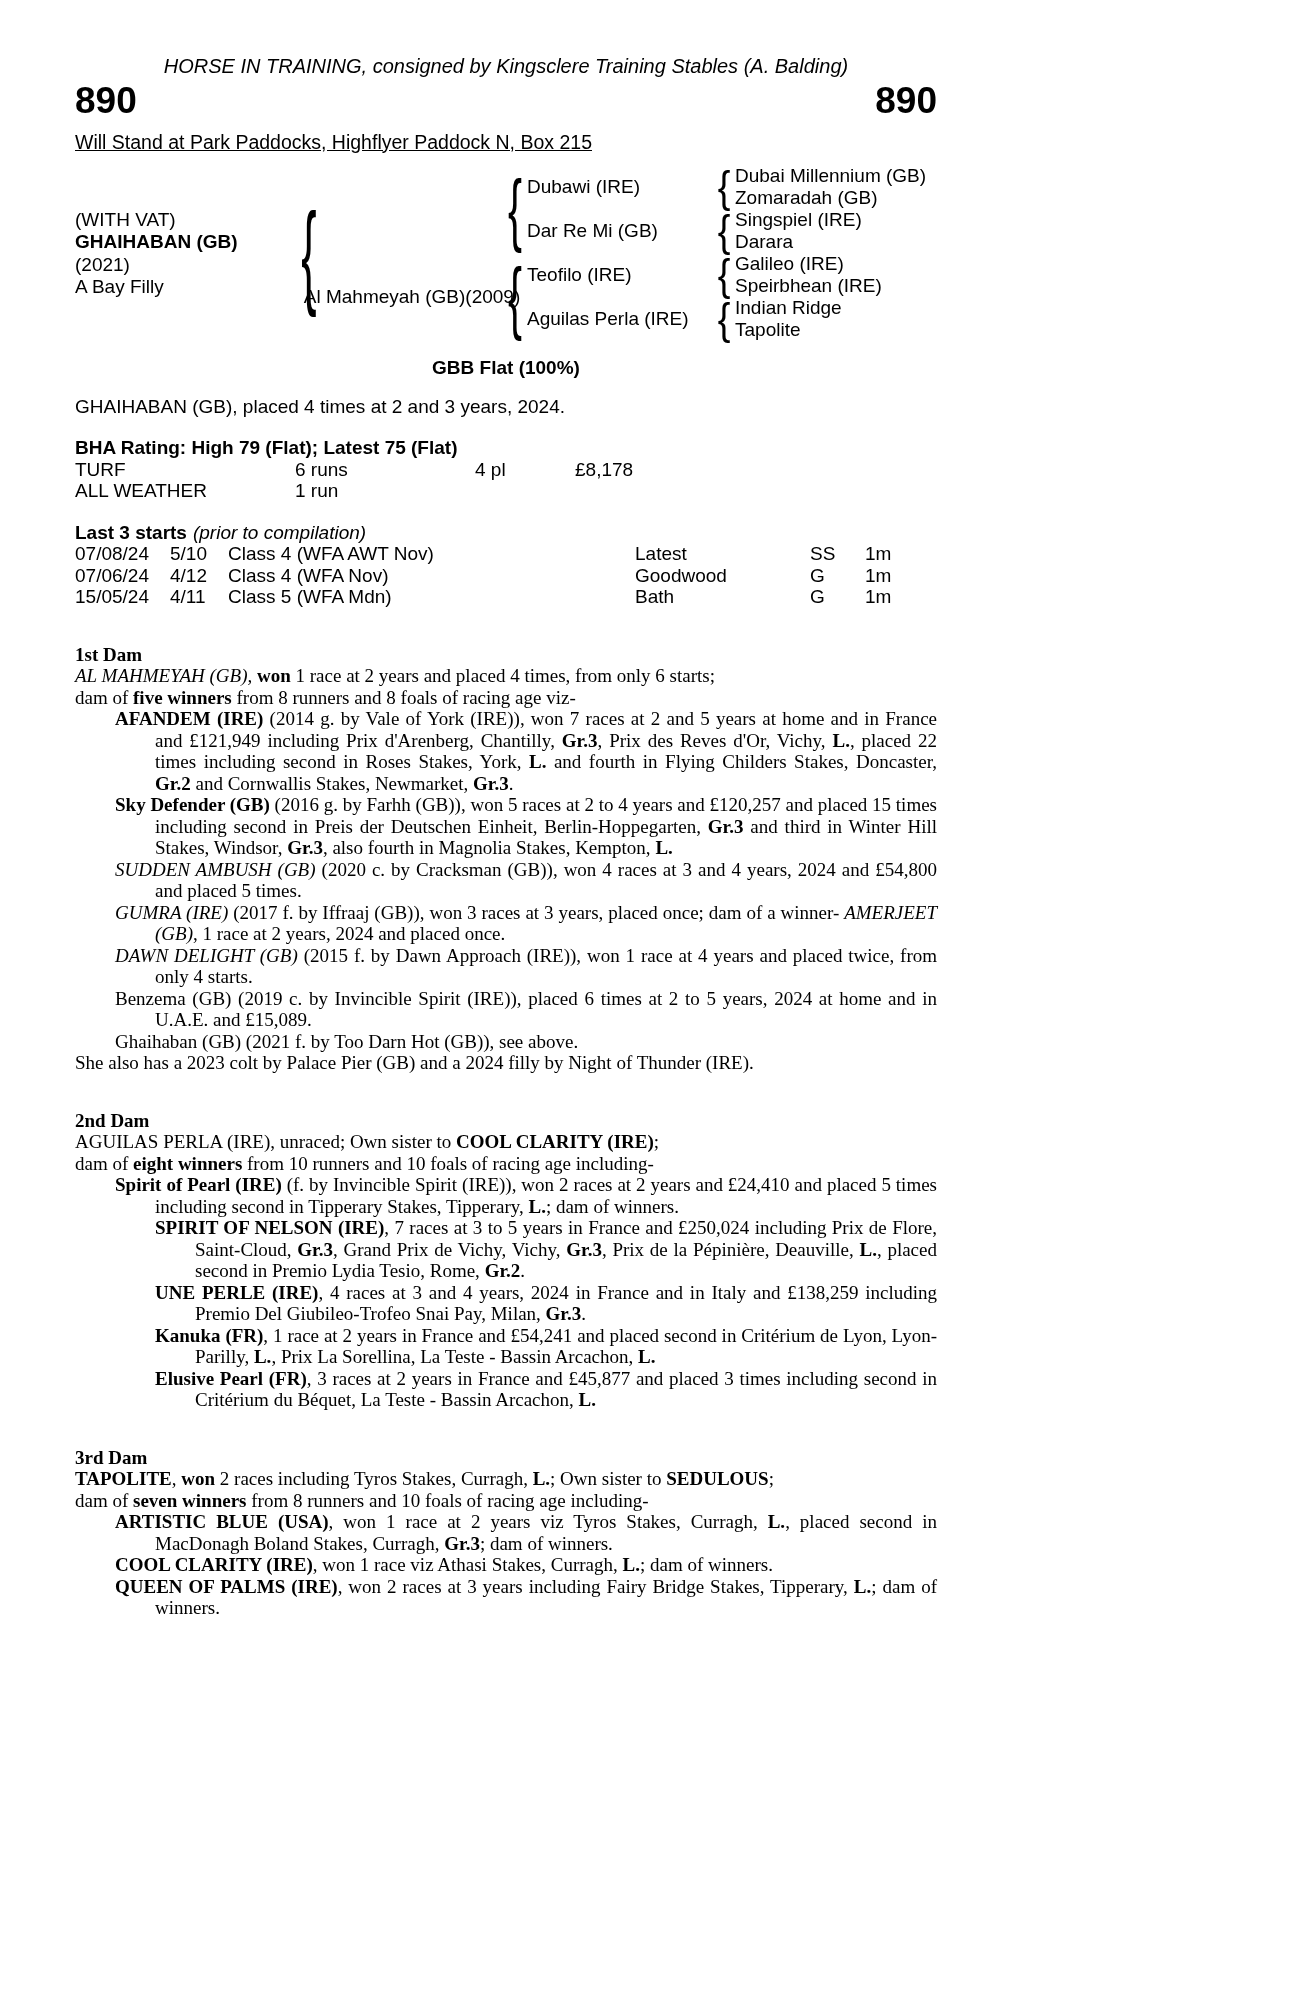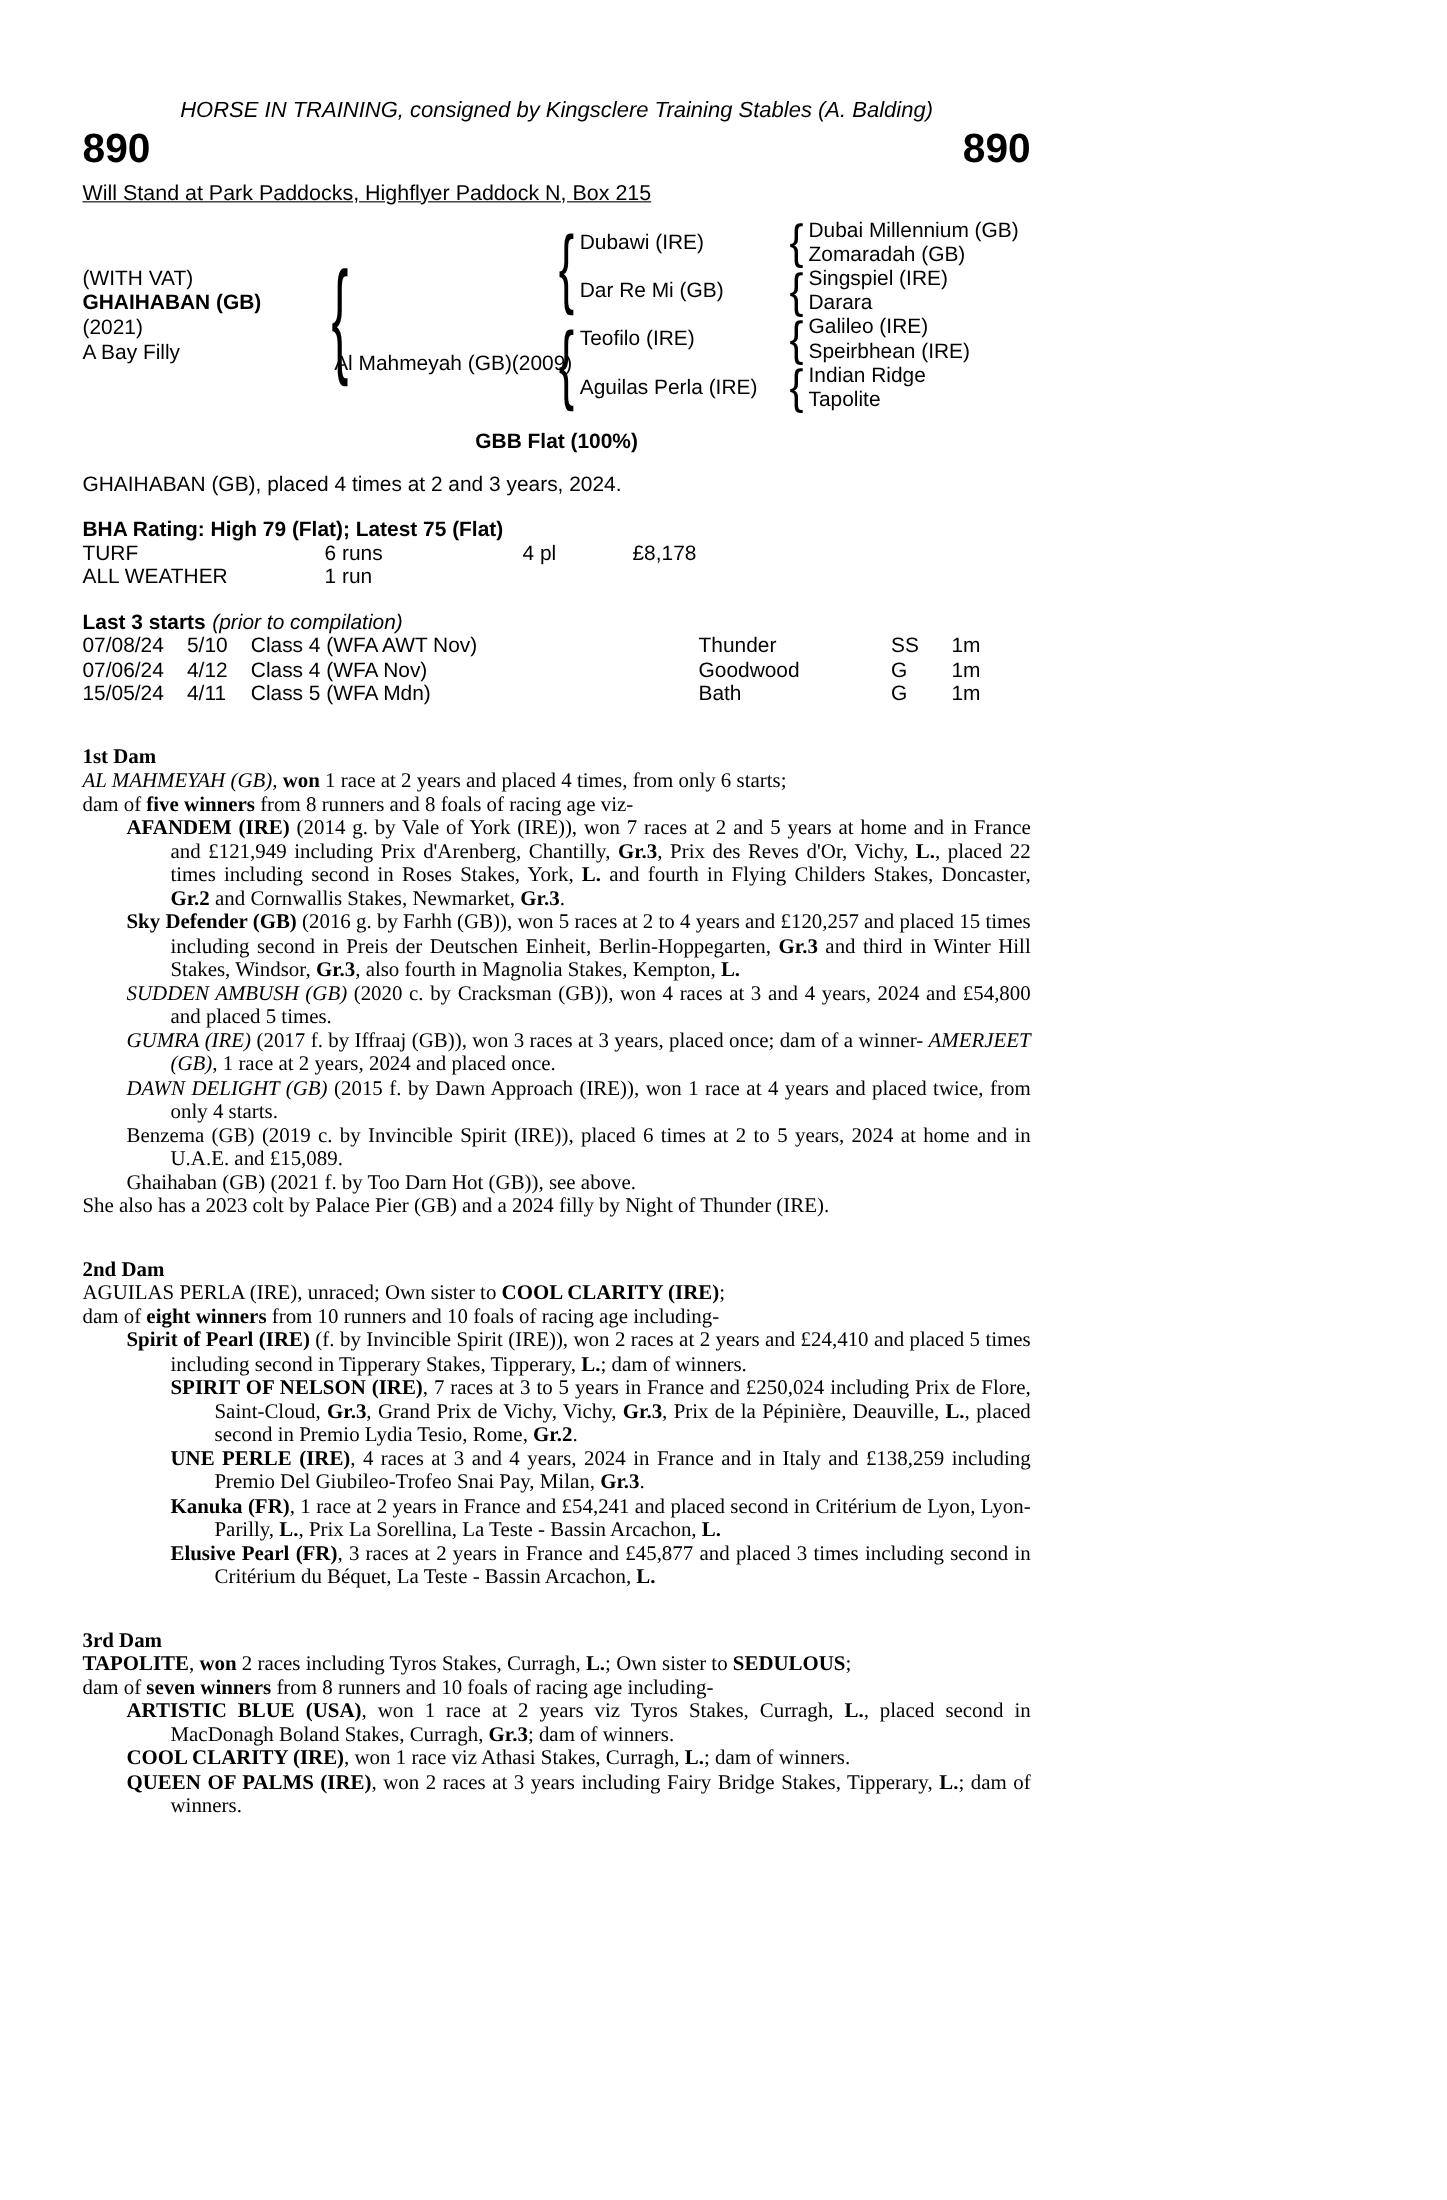--- a/index.html
+++ b/index.html
@@ -1,19 +1,19 @@
 <!DOCTYPE html>
 <html><head>
 <meta charset="utf-8">
 <style>
   * { box-sizing: border-box; }
   html,body { margin:0; padding:0; background:#ffffff; color:#000000;
               font-family:"Liberation Sans", sans-serif; }
   .page { width:1315px; height:2000px; background:#fff; padding:56px 0 0 75px; position:relative; }
-  .content { width:862px; font-size:19px; line-height:21.5px;margin-top:34px; }
+  .content { width:862px; font-size:19px; line-height:21.5px; }
 
   .b { font-weight:700; }
   .i { font-style:italic; }
 
   .consignor { text-align:center; font-style:italic; font-size:20px; }
   .lot-row { display:flex; justify-content:space-between; align-items:flex-end; margin-top:4px; }
   .lot { font-size:37px; font-weight:700; line-height:1; }
   .stand { font-weight:400; text-decoration:underline; margin-top:13px; font-size:19.5px; }
 
   
@@ -135,21 +135,21 @@
     </div>
 
     <div class="starts">
       <div class="starts-head">
         <span class="b">Last 3 starts</span><span class="i">(prior to compilation)</span>
       </div>
       <div class="starts-table">
         <div>07/08/24</div>
         <div>5/10</div>
         <div>Class 4 (WFA AWT Nov)</div>
-        <div>Thunder</div>
+        <div>Latest</div>
         <div>SS</div>
         <div>1m</div>
         <div>07/06/24</div>
         <div>4/12</div>
         <div>Class 4 (WFA Nov)</div>
         <div>Goodwood</div>
         <div>G</div>
         <div>1m</div>
         <div>15/05/24</div>
         <div>4/11</div>

